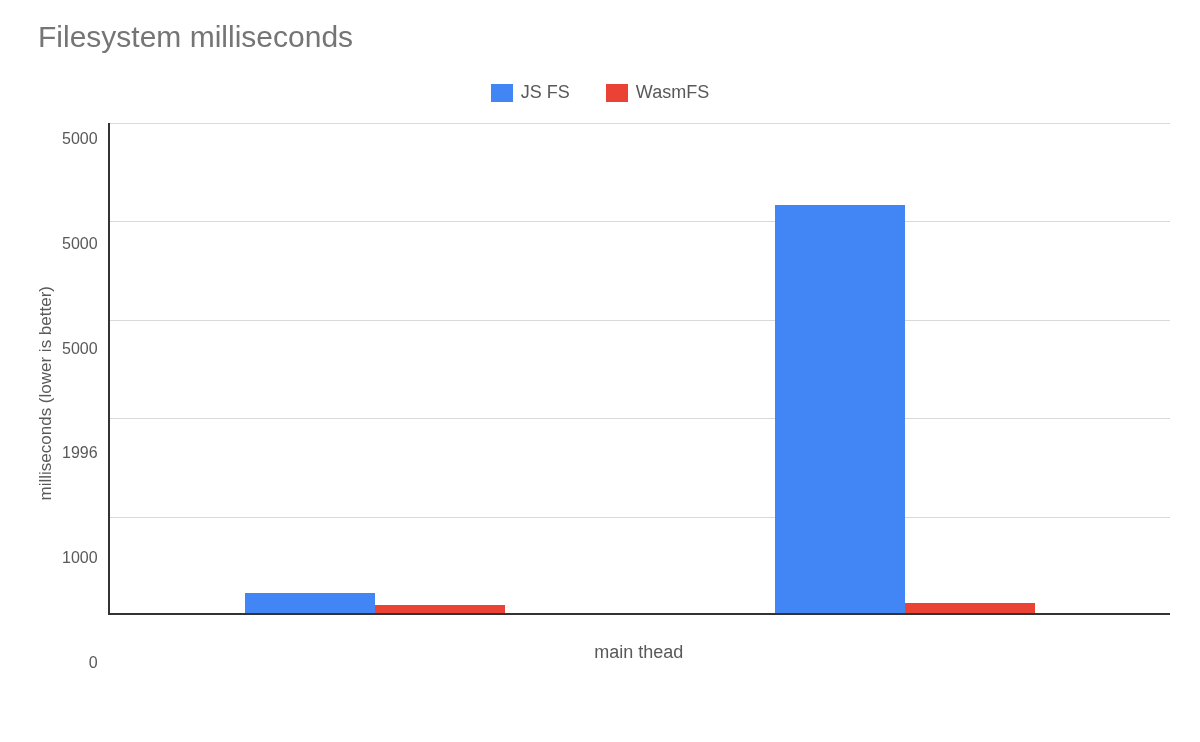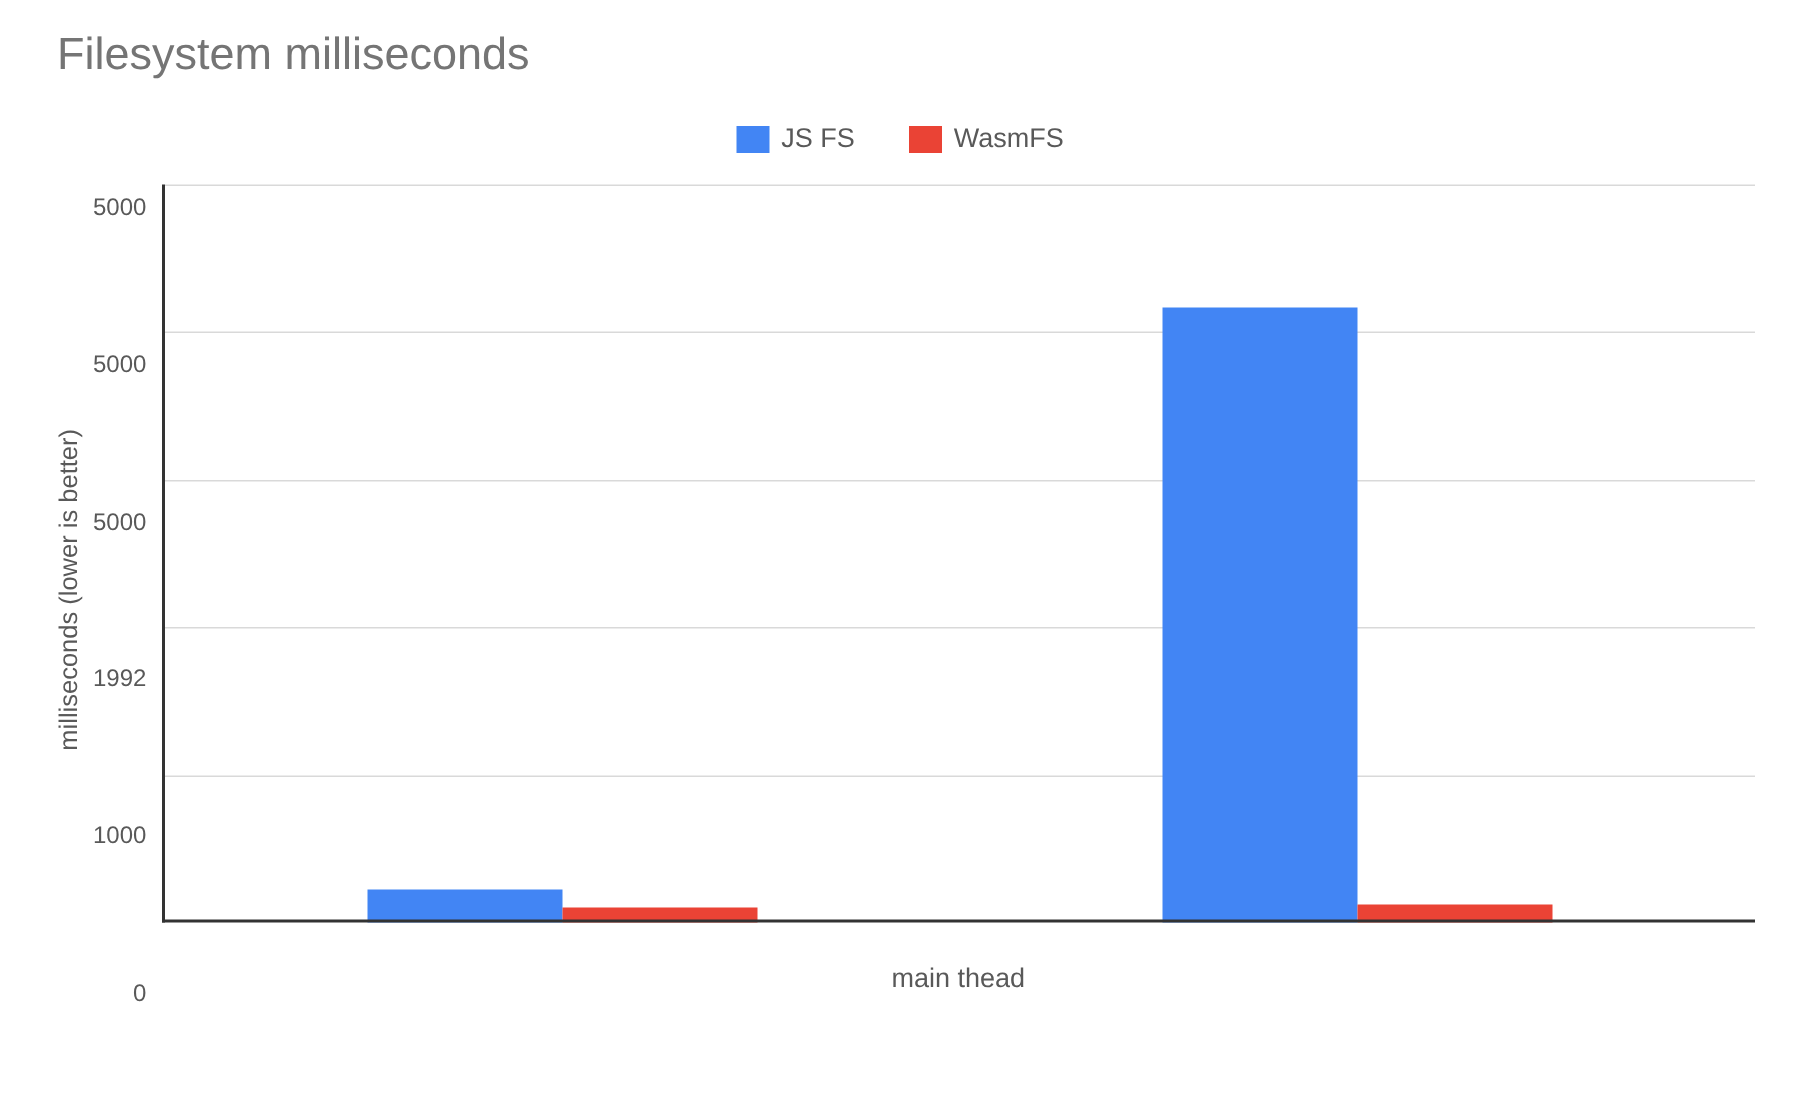--- a/index.html
+++ b/index.html
@@ -111,21 +111,21 @@
     <span>WasmFS</span>
   </div>
 </div>
 
 <div class="chart-body">
   <div class="y-axis-label">milliseconds (lower is better)</div>
   <div class="y-ticks">
     <span>5000</span>
     <span>5000</span>
     <span>5000</span>
-    <span>1992</span>
+    <span>1996</span>
     <span>1000</span>
     <span>0</span>
   </div>
   <div class="plot-wrap">
     <div class="plot">
       <div class="gridline" style="top:0%"></div>
       <div class="gridline" style="top:20%"></div>
       <div class="gridline" style="top:40%"></div>
       <div class="gridline" style="top:60%"></div>
       <div class="gridline" style="top:80%"></div>

